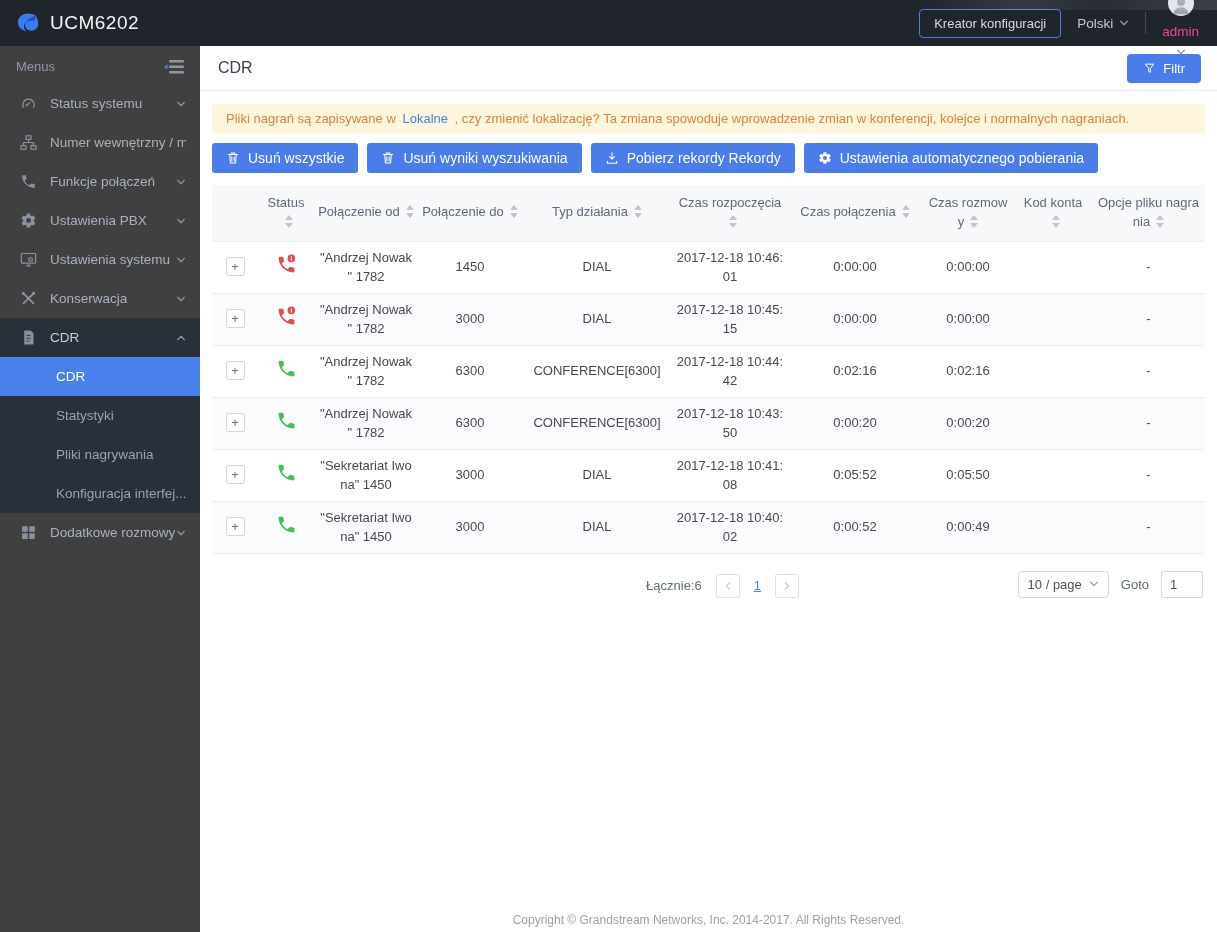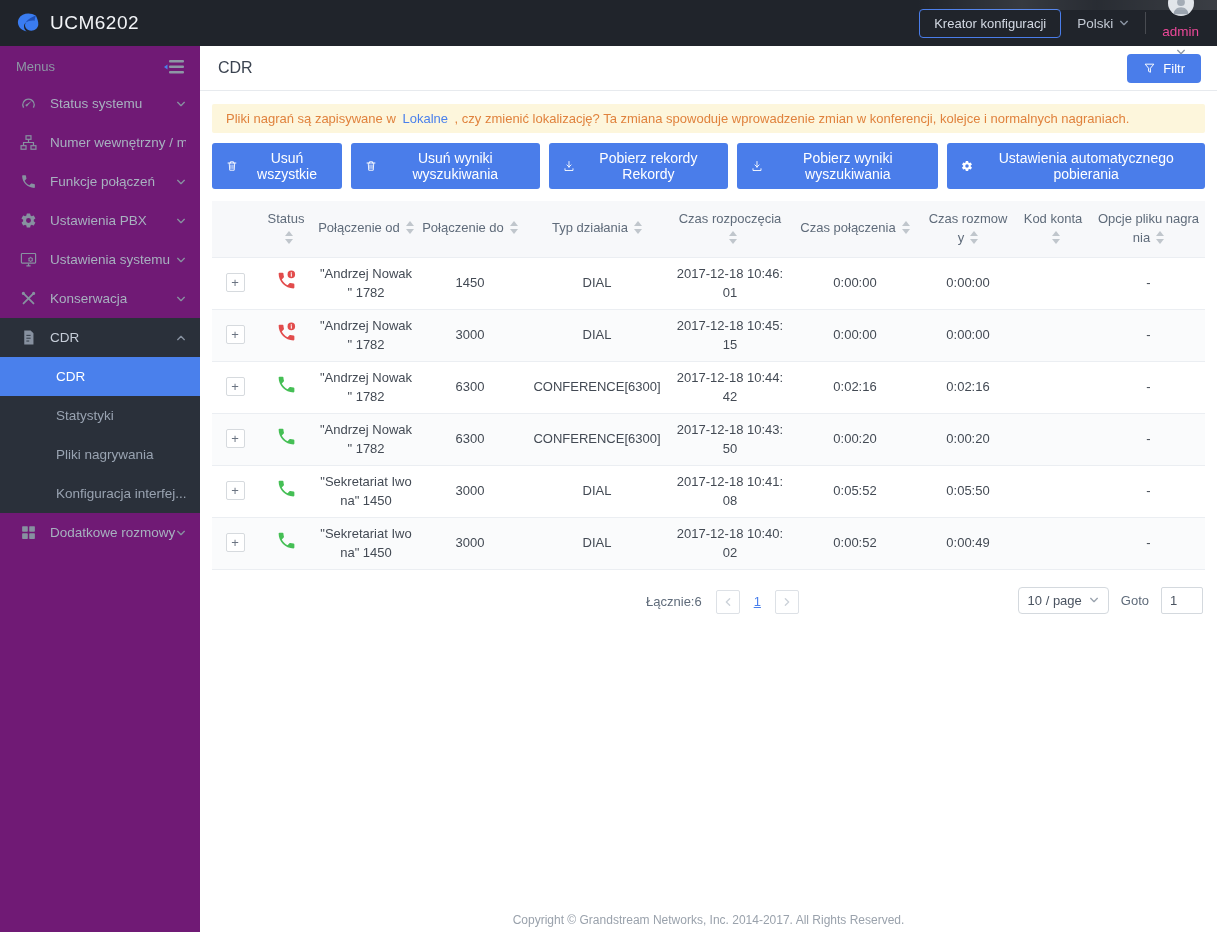--- a/index.html
+++ b/index.html
@@ -16,21 +16,21 @@
                 padding:6px 14px; border-radius:4px; cursor:pointer; font-family:inherit; }
   .lang { color:#c3cad4; font-size:13.5px; display:flex; align-items:center; gap:6px; cursor:pointer; }
   .top-divider { width:1px; height:22px; background:rgba(255,255,255,.18); }
   .user { display:flex; align-items:center; gap:8px; color:#ec4899; font-size:13.5px; cursor:pointer;flex-direction:column; }
   .avatar { width:26px; height:26px; border-radius:50%; background:#dfe3e8; display:flex; align-items:flex-end; justify-content:center; overflow:hidden; }
   .chev { width:10px; height:10px; }
   .topbar-art { position:absolute; right:0; top:0; width:300px; height:10px;
                 background:linear-gradient(90deg, rgba(255,255,255,0) 0%, rgba(255,255,255,.10) 35%, rgba(255,255,255,.04) 60%, rgba(255,255,255,.12) 100%); }
 
   
-  .sidebar { position:absolute; top:46px; left:0; bottom:0; width:200px; background:#701a75; z-index:20; }
+  .sidebar { position:absolute; top:46px; left:0; bottom:0; width:200px; background:#404040; z-index:20; }
   .menus-row { display:flex; align-items:center; justify-content:space-between; padding:13px 16px 10px 16px; }
   .menus-label { color:#8d97a5; font-size:13px; }
   .collapse-icon { cursor:pointer; display:flex; align-items:center; }
   .nav-item { height:39px; display:flex; align-items:center; padding:0 14px 0 20px; color:#a7b1bf;
               font-size:13.5px; cursor:pointer; white-space:nowrap; overflow:hidden; }
   .nav-item .nico { width:17px; height:17px; margin-right:13px; flex:0 0 auto; color:#8791a0; }
   .nav-item .nlabel { flex:1 1 auto; overflow:hidden; }
   .nav-item .nchev { width:10px; height:10px; flex:0 0 auto; color:#8791a0; }
   .submenu-block { background:#2a303a; }
   .sub-item { height:39px; display:flex; align-items:center; padding-left:56px; color:#99a3b1;
@@ -318,26 +318,20 @@
       <svg>
           <use href="#i-trash"></use>
         </svg>
       <span>Usuń wyniki wyszukiwania</span>
     </button>
     <button class="act-btn">
       <svg>
           <use href="#i-download"></use>
         </svg>
       <span>Pobierz rekordy Rekordy</span>
-    </button>
-    <button class="act-btn">
-      <svg>
-          <use href="#i-download"></use>
-        </svg>
-      <span>Pobierz wyniki wyszukiwania</span>
     </button>
     <button class="act-btn">
       <svg>
           <use href="#i-gear"></use>
         </svg>
       <span>Ustawienia automatycznego pobierania</span>
     </button>
   </div>
 
   <table class="cdr">

